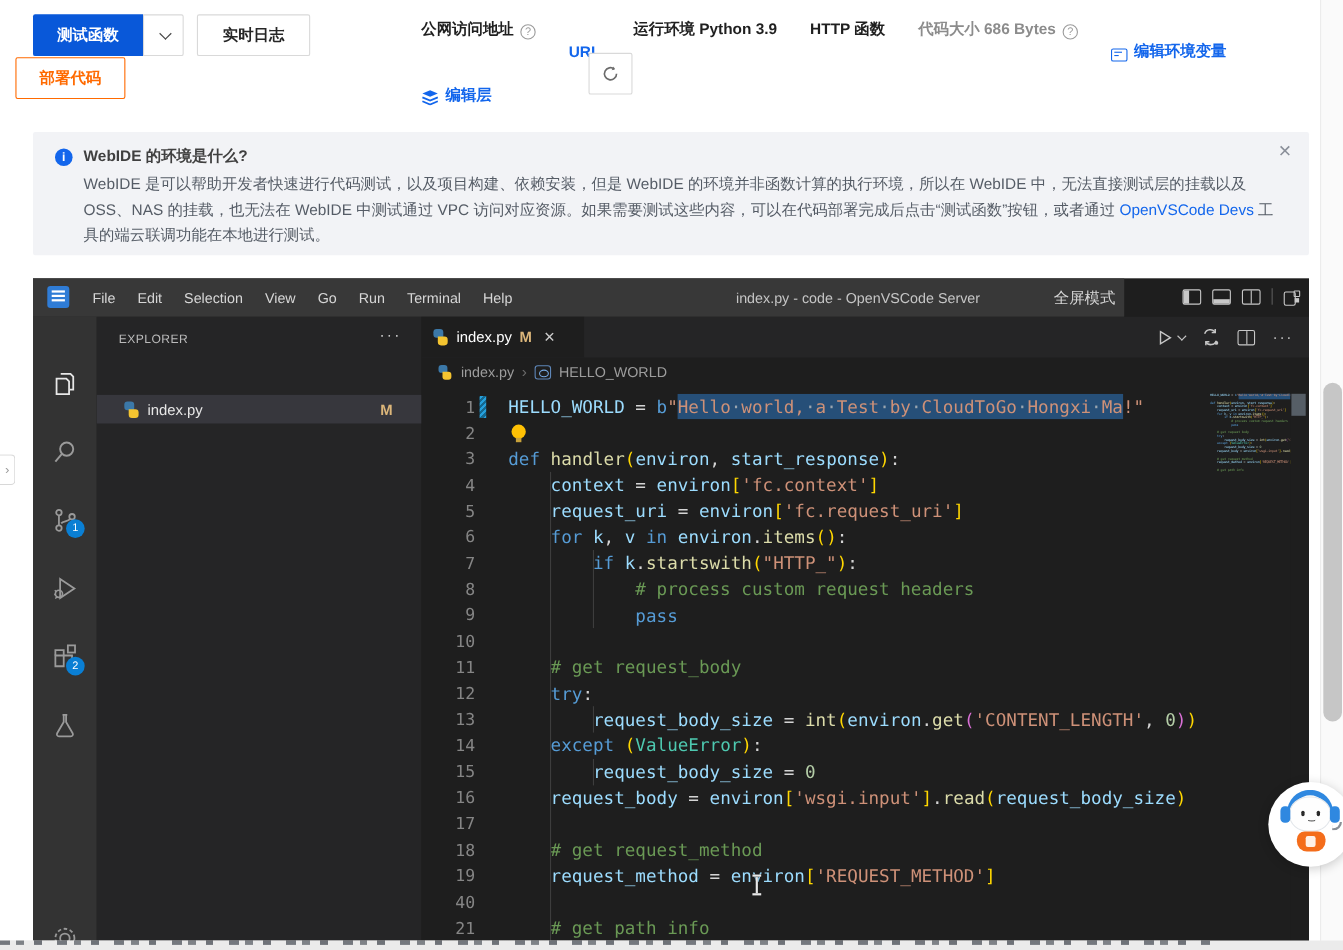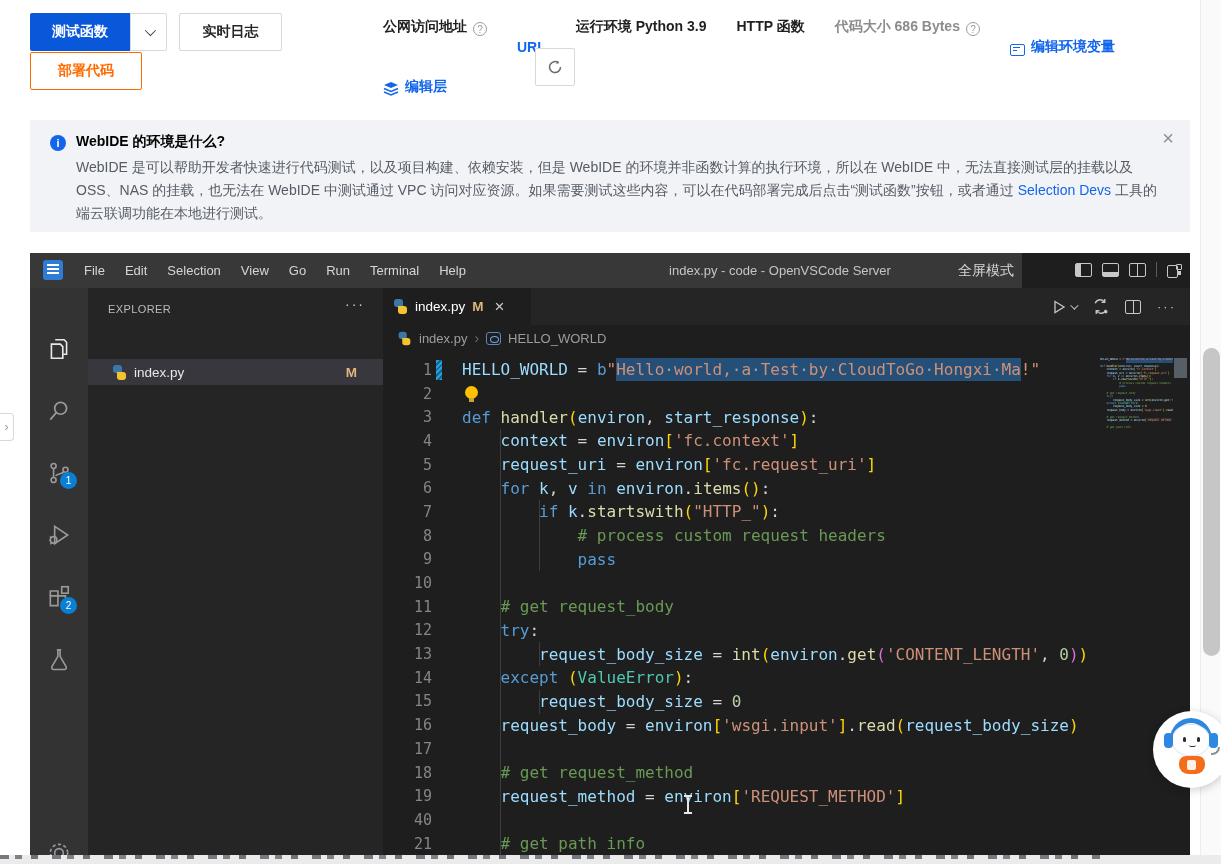--- a/index.html
+++ b/index.html
@@ -6,37 +6,37 @@
   html,body { background:#fff; }
   body { font-family:"Liberation Sans","DejaVu Sans",sans-serif; }
   .stage { position:relative; width:1221px; height:864px; overflow:hidden; background:#fff; }
   .abs { position:absolute; }
 
   
   .btn { display:flex; align-items:center; justify-content:center; font-size:14px; font-weight:700; cursor:pointer; }
   .btn-test { left:30px; top:13px; width:100px; height:38px; background:#0958d9; color:#fff; border-radius:2px 0 0 2px; }
   .btn-caret { left:130px; top:13px; width:37px; height:38px; background:#fff; border:1px solid #d9d9d9; border-radius:0 2px 2px 0; }
   .btn-logs { left:179px; top:13px; width:103px; height:38px; background:#fff; border:1px solid #d9d9d9; color:#262626; border-radius:2px; }
-  .btn-deploy { left:30px; top:52px; width:112px; height:38px; background:#fff; border:1px solid #ff6a00; color:#ff6a00; border-radius:2px; }
+  .btn-deploy { left:14px; top:52px; width:100px; height:38px; background:#fff; border:1px solid #ff6a00; color:#ff6a00; border-radius:2px; }
 
   .meta-row1 { left:383px; top:16px; height:22px; display:flex; align-items:center; gap:30px; font-size:14px; font-weight:700; color:#1f1f1f; white-space:nowrap; }
   .meta-row2 { left:383px; top:48px; height:38px; display:flex; align-items:center; gap:32px; }
   .meta-item { display:flex; align-items:flex-end; gap:6px; }
   .meta-gray { color:#8c8c8c; }
   .lnk { color:#1366ec; cursor:pointer; font-weight:700; font-size:14px; text-decoration:none;margin-top:39px; }
   .qmark { width:14px; height:14px; border:1px solid #9b9b9b; border-radius:50%; color:#9b9b9b; font-size:10px; font-weight:400; display:inline-flex; align-items:center; justify-content:center; }
   .env-icon { width:15px; height:12px; border:1.5px solid #1366ec; border-radius:2px; position:relative; }
   .env-icon:before { content:""; position:absolute; left:2px; top:2px; width:7px; height:1.5px; background:#1366ec; }
   .env-icon:after { content:""; position:absolute; left:2px; top:5px; width:4px; height:1.5px; background:#1366ec; }
   .btn-refresh { width:40px; height:38px; background:#fff; border:1px solid #d9d9d9; border-radius:2px; display:flex; align-items:center; justify-content:center; cursor:pointer; }
 
   
   .banner { left:30px; top:120px; width:1160px; height:112px; background:#f2f3f6; border-radius:2px; }
   .banner-ico { position:absolute; left:20px; top:15px; width:16px; height:16px; border-radius:50%; background:#1366ec; color:#fff; font-size:11px; font-weight:700; display:flex; align-items:center; justify-content:center; font-style:normal; }
-  .banner-title { position:absolute; left:46px; top:13px; font-size:14px; font-weight:700; color:#000000; }
+  .banner-title { position:absolute; left:46px; top:13px; font-size:14px; font-weight:700; color:#404040; }
   .banner-body { position:absolute; left:46px; top:36px; width:1088px; font-size:14px; line-height:23px; color:#555c66; }
   .banner-close { position:absolute; right:16px; top:8px; font-size:20px; color:#8a8f99; cursor:pointer; line-height:1; }
 
   
   .ide { left:30px; top:253px; width:1160px; height:611px; background:#1e1e1e; overflow:hidden; font-size:13px; color:#cccccc; }
   .titlebar { position:absolute; left:0; top:0; width:992px; height:35px; background:#383838;text-decoration:underline; }
   .vsc-logo { position:absolute; left:13px; top:7px; width:20px; height:20px; background:#2f7cd6; border-radius:3px; }
   .vsc-logo:before { content:""; position:absolute; left:4px; top:4px; width:12px; height:2px; background:#fff; box-shadow:0 4px 0 #fff, 0 8px 0 #fff; }
   .menubar { position:absolute; left:44px; top:0; height:35px; display:flex; align-items:center; }
   .menu-item { padding:0 10px; height:26px; display:flex; align-items:center; color:#d6d6d6; border-radius:4px; cursor:pointer; }
@@ -168,21 +168,21 @@
       <svg class="ico" width="16" height="16" viewBox="0 0 16 16">
         <path d="M13.5 8a5.5 5.5 0 1 1-2-4.2" fill="none" stroke="#6b6b6b" stroke-width="1.5"></path>
         <path d="M11 1.5 L11.8 4.2 9 4.8 Z" fill="#6b6b6b"></path>
       </svg>
     </span>
   </div>
 
   <div class="abs banner">
     <i class="banner-ico">i</i>
     <div class="banner-title">WebIDE 的环境是什么?</div>
-    <div class="banner-body"><span>WebIDE 是可以帮助开发者快速进行代码测试，以及项目构建、依赖安装，但是 WebIDE 的环境并非函数计算的执行环境，所以在 WebIDE 中，无法直接测试层的挂载以及 OSS、NAS 的挂载，也无法在 WebIDE 中测试通过 VPC 访问对应资源。如果需要测试这些内容，可以在代码部署完成后点击“测试函数”按钮，或者通过 </span><a class="lnk" style="font-weight:400">Selection Devs</a><span> 工具的端云联调功能在本地进行测试。</span></div>
+    <div class="banner-body"><span>WebIDE 是可以帮助开发者快速进行代码测试，以及项目构建、依赖安装，但是 WebIDE 的环境并非函数计算的执行环境，所以在 WebIDE 中，无法直接测试层的挂载以及 OSS、NAS 的挂载，也无法在 WebIDE 中测试通过 VPC 访问对应资源。如果需要测试这些内容，可以在代码部署完成后点击“测试函数”按钮，或者通过 </span><a class="lnk" style="font-weight:400">OpenVSCode Devs</a><span> 工具的端云联调功能在本地进行测试。</span></div>
     <div class="banner-close">×</div>
   </div>
 
   <div class="abs ide">
 
     <div class="titlebar">
       <div class="vsc-logo"></div>
       <div class="menubar" id="menubar">
           <span class="menu-item">File</span>
           <span class="menu-item">Edit</span>

